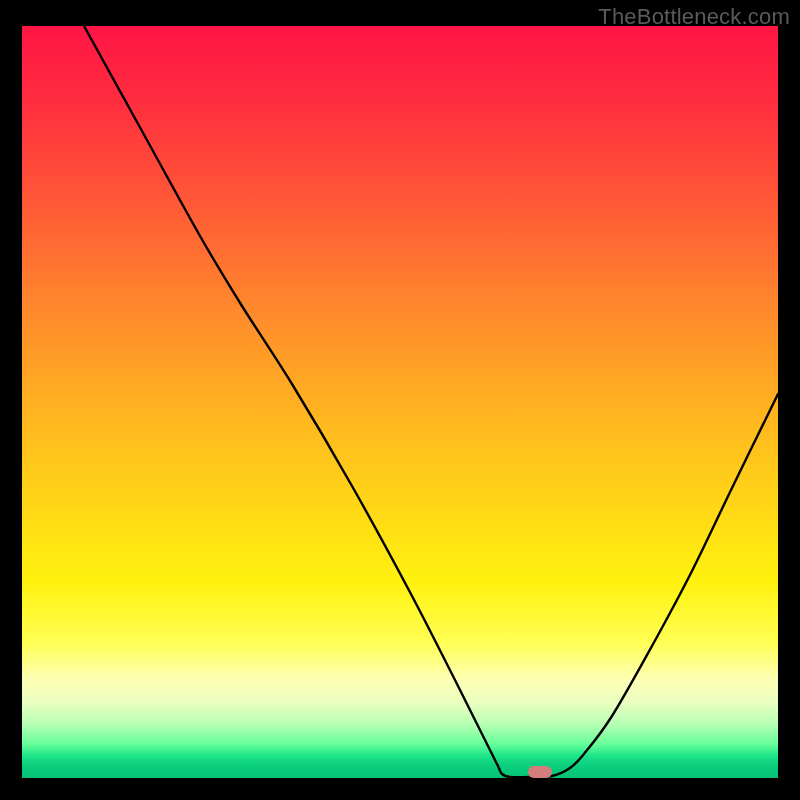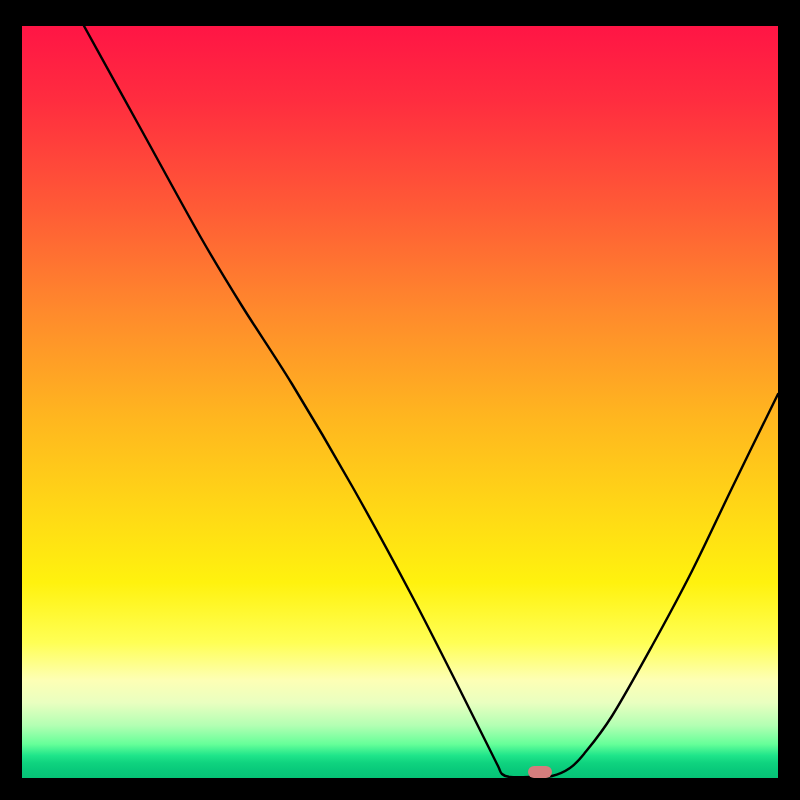--- a/index.html
+++ b/index.html
@@ -67,20 +67,21 @@
   .marker {
     position: absolute;
     background: #d47d7d;
     border-radius: 6px;
   }
 </style>
 </head>
 <body>
 
 <div class="frame">
+  <div class="watermark">TheBottleneck.com</div>
 
   <div class="plot-area">
     <div class="gradient"></div>
 
     <svg class="curve" viewBox="0 0 756 752" preserveAspectRatio="none">
       <path id="curve-path" fill="none" stroke="#000" stroke-width="2.4" stroke-linejoin="round" stroke-linecap="round" d="M 62 0 C 71.66666666666667 17.5, 100.66666666666667 70, 120 105 C 139.33333333333334 140, 161.33333333333334 180.83333333333334, 178 210 C 194.66666666666666 239.16666666666666, 204.66666666666666 255.33333333333334, 220 280 C 235.33333333333334 304.6666666666667, 251.66666666666666 328, 270 358 C 288.3333333333333 388, 310 424.6666666666667, 330 460 C 350 495.3333333333333, 371.6666666666667 535.3333333333334, 390 570 C 408.3333333333333 604.6666666666666, 427.3333333333333 643, 440 668 C 452.6666666666667 693, 460 708, 466 720 C 472 732, 473.6666666666667 735.3333333333334, 476 740 C 478.3333333333333 744.6666666666666, 478 746.1666666666666, 480 748 C 482 749.8333333333334, 483 750.5, 488 751 C 493 751.5, 503 751.1666666666666, 510 751 C 517 750.8333333333334, 523.6666666666666 751.5, 530 750 C 536.3333333333334 748.5, 542.6666666666666 745.6666666666666, 548 742 C 553.3333333333334 738.3333333333334, 555 736.6666666666666, 562 728 C 569 719.3333333333334, 578.6666666666666 708, 590 690 C 601.3333333333334 672, 616.6666666666666 644.1666666666666, 630 620 C 643.3333333333334 595.8333333333334, 656.6666666666666 571.3333333333334, 670 545 C 683.3333333333334 518.6666666666666, 695.6666666666666 491.5, 710 462 C 724.3333333333334 432.5, 748.3333333333334 383.6666666666667, 756 368"></path>
     </svg>
 
     <div id="marker" class="marker" style="left: 506px; top: 740px; width: 24px; height: 12px;"></div>
   </div>

